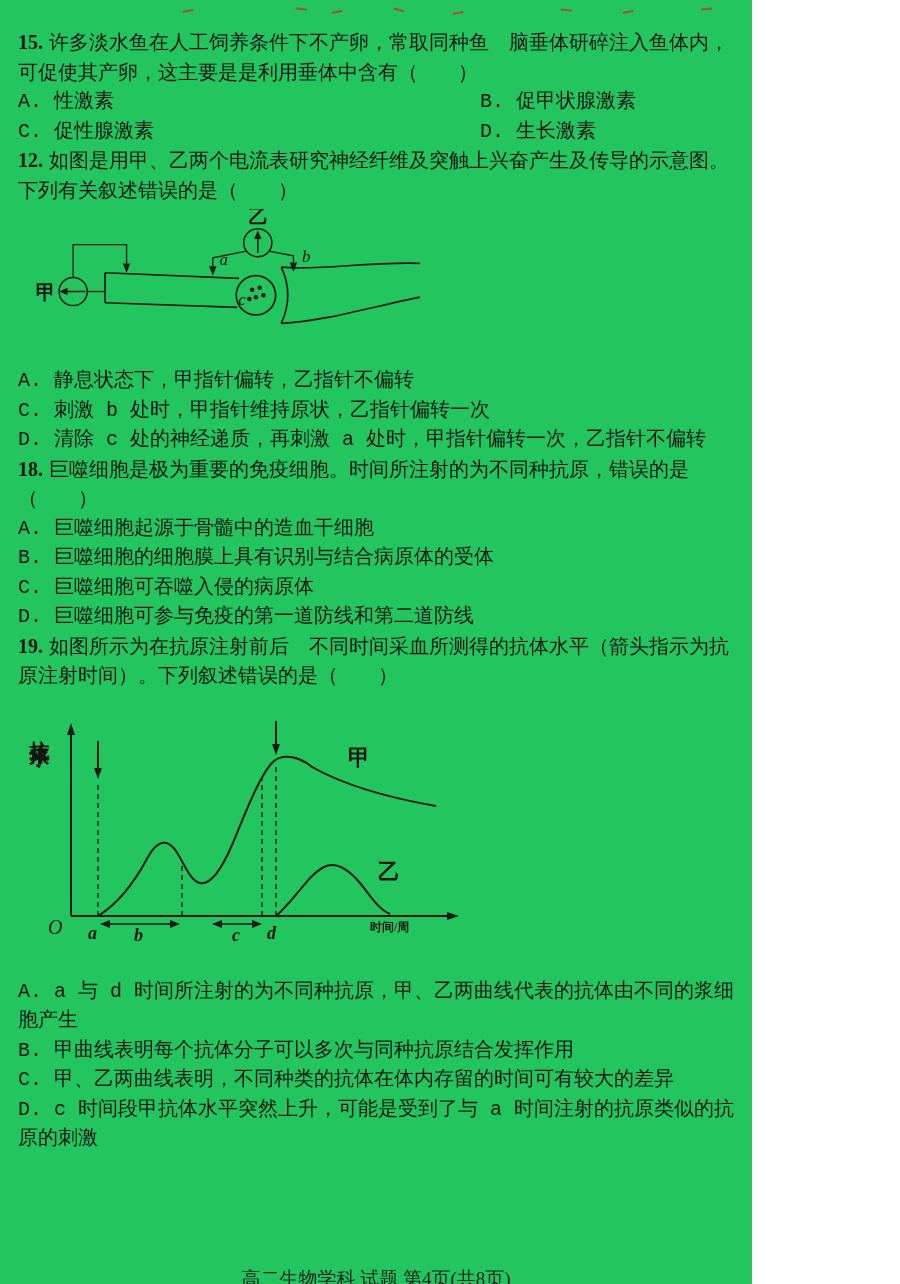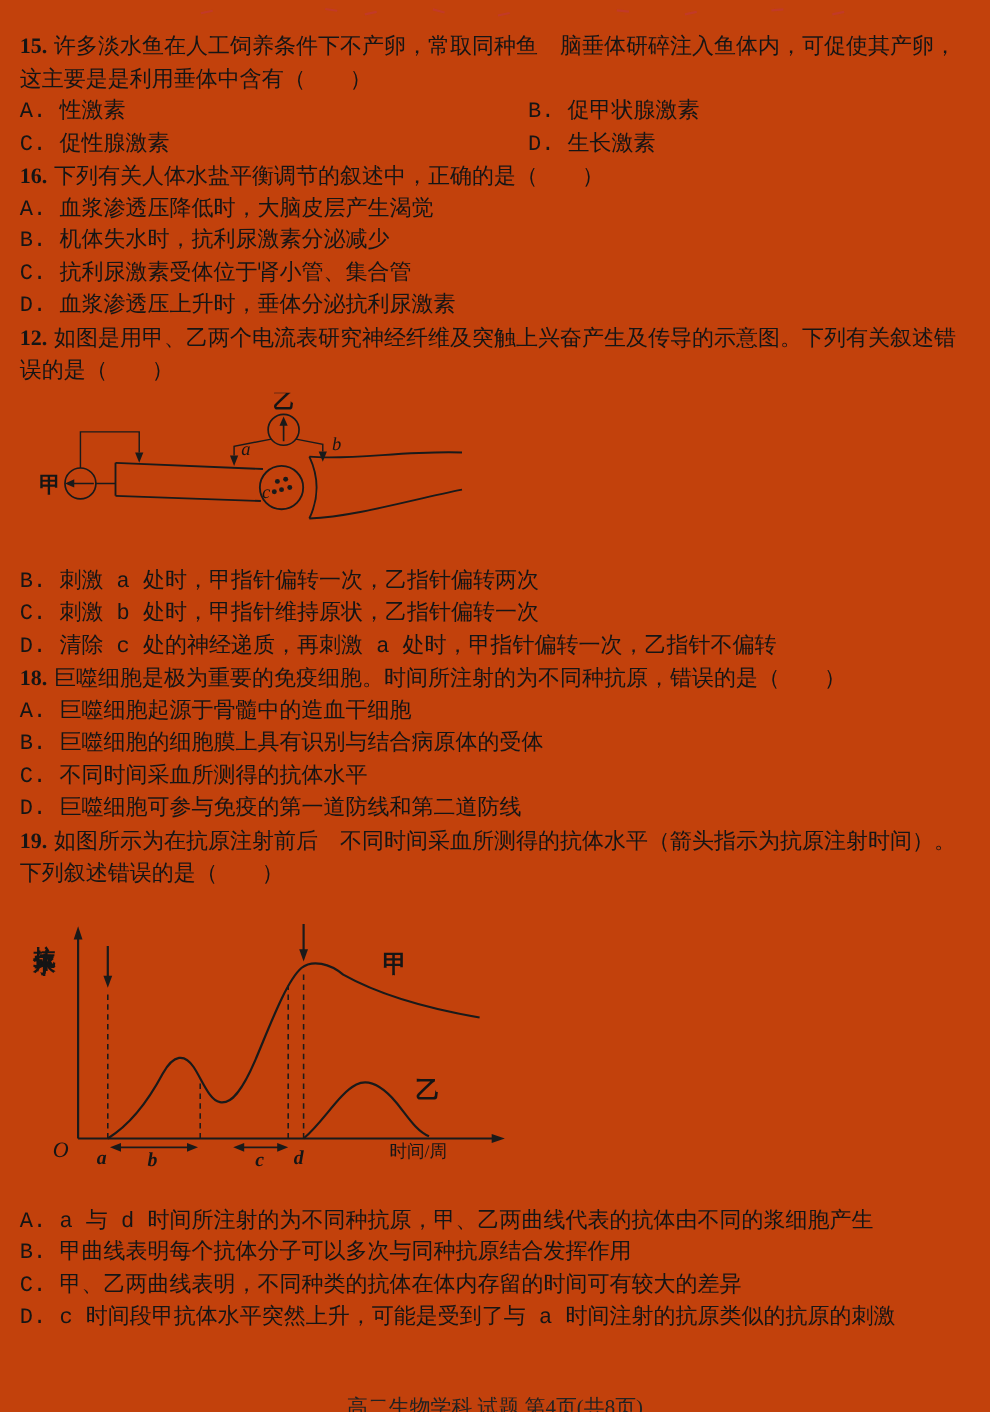--- a/index.html
+++ b/index.html
@@ -1,21 +1,21 @@
 <!DOCTYPE html>
 <html><head>
 <meta charset="utf-8">
 <style>
   * { box-sizing: border-box; }
   html,body { margin:0; padding:0; background:#ffffff; }
   .page {
     position: relative;
-    width: 900px;
+    width: 752px;
     height: 1284px;
-    background: #c2410c;
+    background: #22c55e;
     overflow: hidden;
     font-family: "Liberation Serif", "DejaVu Serif", serif;
     font-size: 20px;
     color: #151515;
   }
   .content {
     position: absolute;
     left: 18px;
     right: 16px;
     top: 28px;
@@ -29,21 +29,21 @@
     position: relative;
     width: 460px;
     height: 240px;
     margin: 20px 0 26px 8px;
   }
   .chartwrap .lbl { position: absolute; line-height: 1; }
   .ylabel {
     writing-mode: vertical-rl; text-orientation: upright;
     font-weight: 700; font-size: 20px; letter-spacing: 3px;
   }
-  .xlabel { font-weight: 400; font-size: 16px; }
+  .xlabel { font-weight: 700; font-size: 12px; margin-left: 16px; }
   .serieslbl { font-weight: 700; font-size: 22px; }
   .marklbl { font-style: italic; font-weight: 700; font-size: 18px; }
   .originlbl { font-style: italic; font-size: 20px; }
   .footer {
     position: absolute; left: 0; right: 0; top: 1266px;
     text-align: center; font-size: 19px; color: #222;
   }
   .redmark {
     position: absolute; width: 11px; height: 7px;
     border-bottom: 2.5px solid #c23a2e; opacity: .85;
@@ -71,27 +71,20 @@
     <section>
       <p class="stem"><strong>15.</strong><span>许多淡水鱼在人工饲养条件下不产卵，常取同种鱼　脑垂体研碎注入鱼体内，可促使其产卵，这主要是是利用垂体中含有（　　）</span></p>
       <div class="q15-opts">
         <p class="opt">A. 性激素</p>
         <p class="opt">B. 促甲状腺激素</p>
         <p class="opt">C. 促性腺激素</p>
         <p class="opt">D. 生长激素</p>
       </div>
     </section>
 
-    <section>
-      <p class="stem"><strong>16.</strong><span>下列有关人体水盐平衡调节的叙述中，正确的是（　　）</span></p>
-      <p class="opt">A. 血浆渗透压降低时，大脑皮层产生渴觉</p>
-      <p class="opt">B. 机体失水时，抗利尿激素分泌减少</p>
-      <p class="opt">C. 抗利尿激素受体位于肾小管、集合管</p>
-      <p class="opt">D. 血浆渗透压上升时，垂体分泌抗利尿激素</p>
-    </section>
 
     <section>
       <p class="stem"><strong>12.</strong><span>如图是用甲、乙两个电流表研究神经纤维及突触上兴奋产生及传导的示意图。下列有关叙述错误的是（　　）</span></p>
 
       <div class="diagram17">
         <svg viewBox="0 0 420 160" width="394" height="150">
 
           <g fill="none" stroke="#1a1a1a" stroke-width="1.6">
             <circle cx="48" cy="88" r="15"></circle>
             <line x1="61" y1="88" x2="41" y2="88"></line>
@@ -139,30 +132,30 @@
           <polygon points="283,67 279,57 287,57" fill="#1a1a1a"></polygon>
 
           <text x="8" y="96" font-size="21" font-weight="bold">甲</text>
           <text x="235" y="15" font-size="21" font-weight="bold">乙</text>
           <text x="204" y="60" font-size="18" font-style="italic">a</text>
           <text x="292" y="56" font-size="18" font-style="italic">b</text>
           <text x="224" y="102" font-size="18" font-style="italic">c</text>
         </svg>
       </div>
 
-      <p class="opt">B. 刺激 a 处时，甲指针偏转一次，乙指针偏转两次</p>
+      <p class="opt">A. 静息状态下，甲指针偏转，乙指针不偏转</p>
       <p class="opt">C. 刺激 b 处时，甲指针维持原状，乙指针偏转一次</p>
       <p class="opt">D. 清除 c 处的神经递质，再刺激 a 处时，甲指针偏转一次，乙指针不偏转</p>
     </section>
 
     <section>
       <p class="stem"><strong>18.</strong><span>巨噬细胞是极为重要的免疫细胞。时间所注射的为不同种抗原，错误的是（　　）</span></p>
       <p class="opt">A. 巨噬细胞起源于骨髓中的造血干细胞</p>
       <p class="opt">B. 巨噬细胞的细胞膜上具有识别与结合病原体的受体</p>
-      <p class="opt">C. 不同时间采血所测得的抗体水平</p>
+      <p class="opt">C. 巨噬细胞可吞噬入侵的病原体</p>
       <p class="opt">D. 巨噬细胞可参与免疫的第一道防线和第二道防线</p>
     </section>
 
     <section>
       <p class="stem"><strong>19.</strong><span>如图所示为在抗原注射前后　不同时间采血所测得的抗体水平（箭头指示为抗原注射时间）。下列叙述错误的是（　　）</span></p>
 
       <div class="chartwrap">
         <svg viewBox="0 0 460 240" width="460" height="240">
 
           <g fill="none" stroke="#1a1a1a" stroke-width="2">

